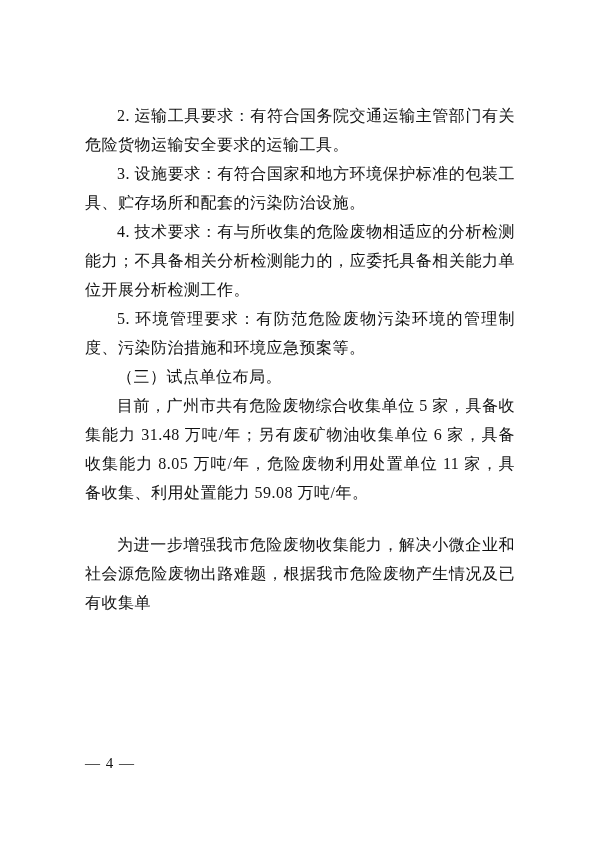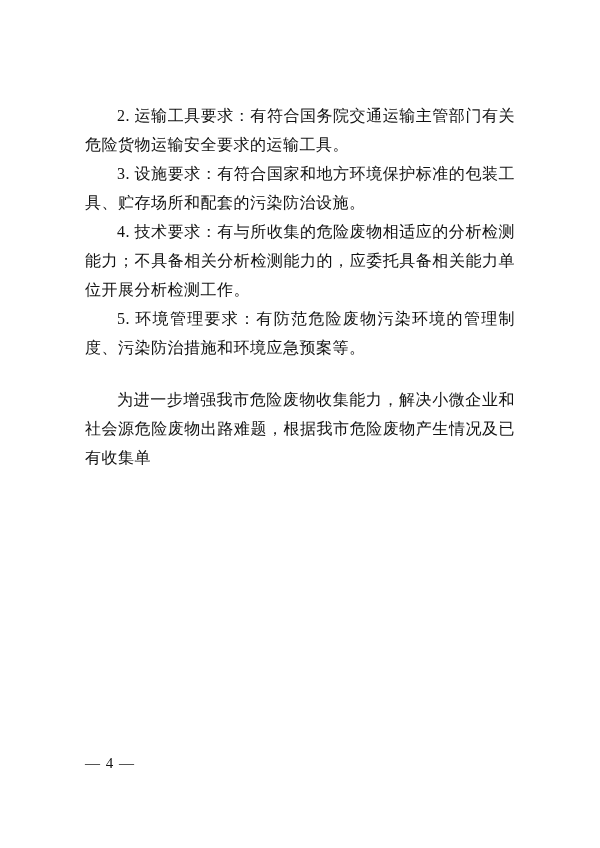--- a/index.html
+++ b/index.html
@@ -40,15 +40,17 @@
   }
 </style>
 </head>
 <body>
 
 <div class="page">
   <p class="para">2. 运输工具要求：有符合国务院交通运输主管部门有关危险货物运输安全要求的运输工具。</p>
   <p class="para">3. 设施要求：有符合国家和地方环境保护标准的包装工具、贮存场所和配套的污染防治设施。</p>
   <p class="para">4. 技术要求：有与所收集的危险废物相适应的分析检测能力；不具备相关分析检测能力的，应委托具备相关能力单位开展分析检测工作。</p>
   <p class="para">5. 环境管理要求：有防范危险废物污染环境的管理制度、污染防治措施和环境应急预案等。</p>
+  <p class="para section-heading">（三）试点单位布局。</p>
+  <p class="para">目前，广州市共有危险废物综合收集单位 5 家，具备收集能力 31.48 万吨/年；另有废矿物油收集单位 6 家，具备收集能力 8.05 万吨/年，危险废物利用处置单位 11 家，具备收集、利用处置能力 59.08 万吨/年。</p>
   <p class="para last-para">为进一步增强我市危险废物收集能力，解决小微企业和社会源危险废物出路难题，根据我市危险废物产生情况及已有收集单</p>
   <div class="page-number">— 4 —</div>
 </div>
 
 </body></html>

